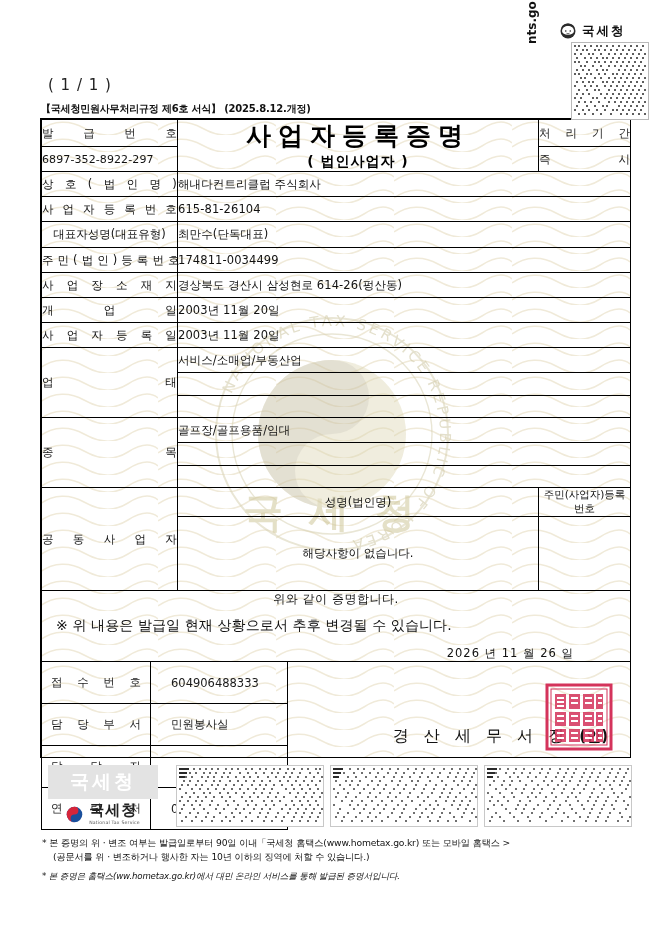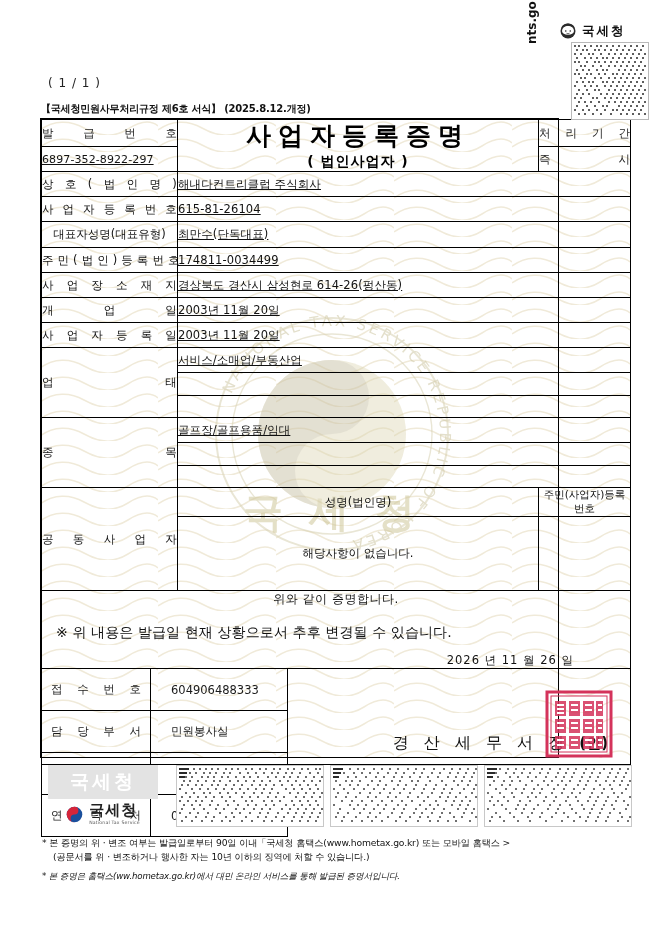--- a/index.html
+++ b/index.html
@@ -90,21 +90,21 @@
     height: 76px;
     border: 1px solid #b9b9b9;
     background: #ffffff;
     overflow: hidden;
   }
 
   .page-count {
     position: absolute;
     left: 48px;
     top: 76px;
-    font-size: 12px;
+    font-size: 15px;
     letter-spacing: 1px;
     color: #222;
     z-index: 3;
   }
   .form-note {
     position: absolute;
     left: 41px;
     top: 102px;
     font-size: 10px;
     font-weight: bold;
@@ -115,21 +115,21 @@
   }
   .form-note .rev {
     font-weight: bold;
   }
 
   
   .main-frame {
     position: absolute;
     left: 40px;
     top: 118px;
-    width: 519px;
+    width: 591px;
     height: 640px;
     border: 1.6px solid #000;
     box-sizing: border-box;
     z-index: 2;
   }
   .tbl {
     width: 100%;
     height: 100%;
     border-collapse: collapse;
     table-layout: fixed;
@@ -156,21 +156,20 @@
     color: #111;
     text-align: center;
     white-space: nowrap;
   }
   .val {
     font-size: 11.5px;
     color: #111;
     padding-left: 9px;
     letter-spacing: 0.1px;
     white-space: nowrap;
-    text-decoration: underline;
   }
 
   .doc-title {
     text-align: center;
     font-size: 25px;
     font-weight: bold;
     letter-spacing: 7px;
     color: #000;
     padding-left: 7px;
     line-height: 1.1;
@@ -214,21 +213,21 @@
   
   .certify-cell {
     padding: 8px 0 4px 0;
     vertical-align: top;
   }
   .certify-line {
     text-align: center;
     font-size: 12px;
     color: #111;
     letter-spacing: 0.5px;
-    margin-bottom: 16px;
+    margin-bottom: 9px;
   }
   .notice-line {
     font-size: 14px;
     color: #111;
     padding-left: 14px;
     letter-spacing: 0.1px;
   }
   .date-line {
     text-align: right;
     font-size: 11.5px;

